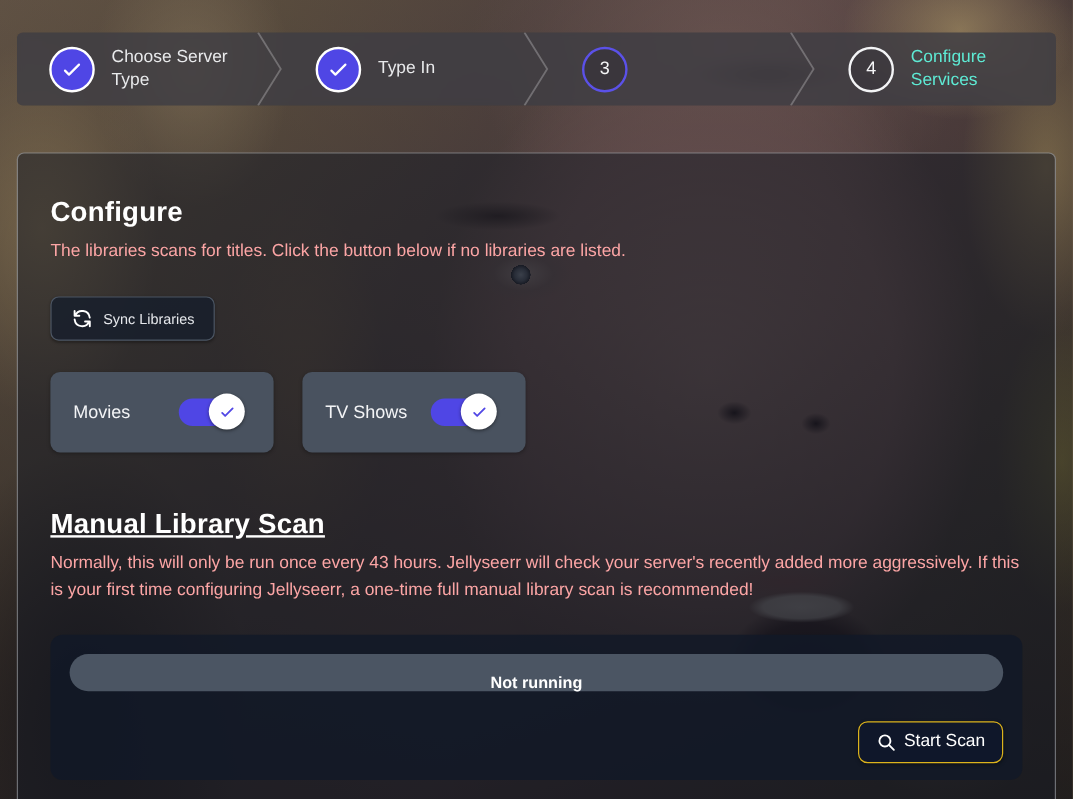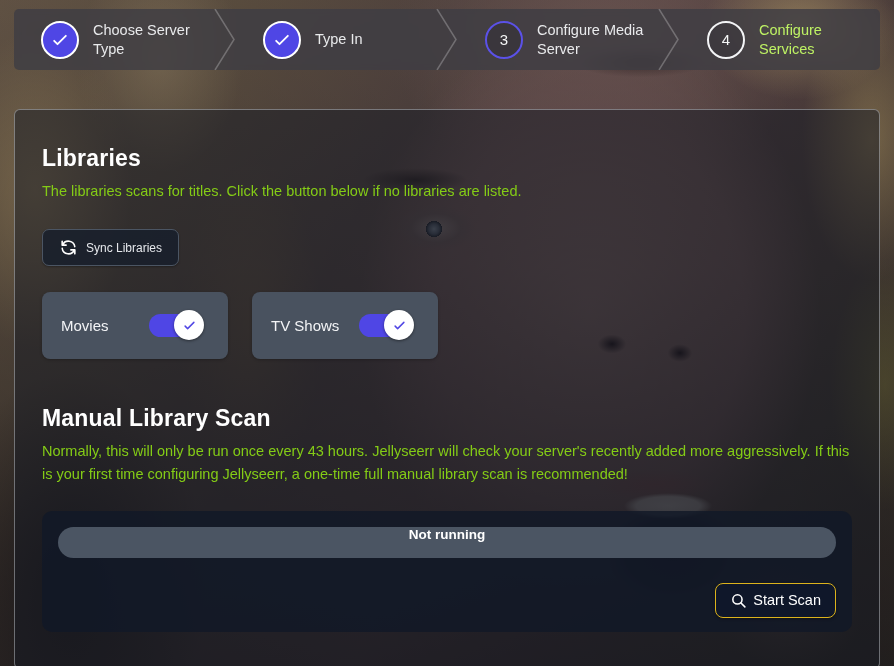--- a/index.html
+++ b/index.html
@@ -39,53 +39,53 @@
   }
   .overlay {
     position: absolute; inset: 0; z-index: 1;
     background: linear-gradient(180deg, rgba(16,14,24,0.32) 0%, rgba(13,12,20,0.42) 40%, rgba(10,10,17,0.68) 100%);
   }
 
   .page { position: absolute; inset: 0; z-index: 2; padding: 0 14px; }
 
   
   .stepper {
-    margin-top: 9px; height: 61px;
+    margin-top: 27px; height: 61px;
     background: rgba(62,61,67,0.82);
     border-radius: 5px;
     display: flex; align-items: stretch;
     backdrop-filter: blur(3px);
     justify-content: flex-end;
   }
   .step { flex: 1 1 0; display: flex; align-items: center; gap: 14px; padding-left: 27px; min-width: 0; }
   .step-circle {
     width: 38px; height: 38px; border-radius: 50%; flex-shrink: 0;
     display: flex; align-items: center; justify-content: center;
   }
   .step-circle.complete { background: #4f46e5; border: 2px solid #ffffff; }
   .step-circle.current  { background: rgba(10,10,20,0.15); border: 2px solid #5b51e8; }
   .step-circle.upcoming { background: rgba(10,10,20,0.10); border: 2px solid #f3f4f6; }
   .step-circle svg { width: 20px; height: 20px; }
   .step-num { color: #f5f6f7; font-size: 15px; }
   .step-label { font-size: 14.5px; line-height: 19px; color: #e9eaec; font-weight: 400; }
-  .step-label.dim { color: #bef264; }
+  .step-label.dim { color: #5eead4; }
   .w110 { max-width: 104px; } .w125 { max-width: 125px; } .w90 { max-width: 88px; }
   .sep { flex: 0 0 auto; align-self: stretch; }
   .sep svg { display: block; height: 61px; width: 22px; }
 
   
   .panel {
     margin-top: 39px; height: 560px;
     background: rgba(22,25,35,0.5);
     border: 1px solid rgba(209,213,219,0.45);
     border-radius: 6px;
     padding: 35px 27px 0 27px;
   }
   h2.section-title { color: #ffffff; font-size: 23px; font-weight: 700; letter-spacing: 0.2px; }
-  p.section-desc { margin-top: 8px; color: #84cc16; font-size: 14.5px; line-height: 1.6; }
+  p.section-desc { margin-top: 8px; color: #fca5a5; font-size: 14.5px; line-height: 1.6; }
 
   .sync-btn {
     margin-top: 26px;
     display: inline-flex; align-items: center; gap: 8px;
     background: rgba(23,30,44,0.85);
     border: 1px solid #4b5563; border-radius: 7px;
     padding: 8px 16px; cursor: pointer;
     color: #e5e7eb; font-size: 12px; font-family: inherit;
     box-shadow: 0 1px 2px rgba(0,0,0,0.3);
   }
@@ -102,32 +102,32 @@
   .lib-card .lib-label { color: #f3f4f6; font-size: 15px; }
   .toggle { position: relative; width: 47px; height: 23px; border-radius: 12px; background: #4f46e5; cursor: pointer; flex-shrink: 0; margin-right: 8px; }
   .toggle .knob {
     position: absolute; top: -4px; right: -8px;
     width: 30px; height: 30px; border-radius: 50%;
     background: #ffffff; box-shadow: 0 1px 3px rgba(0,0,0,0.45);
     display: flex; align-items: center; justify-content: center;
   }
   .toggle .knob svg { width: 15px; height: 15px; }
 
-  .manual-title { margin-top: 46px; }
+  .manual-title { margin-top: 46px; text-decoration: underline; }
 
   .scan-box {
     margin-top: 24px;
     background: rgba(17,24,39,0.82);
     border-radius: 10px;
     padding: 16px 16px 13px 16px;
     height: 121px;
   }
   .progress-pill {
     height: 31px; border-radius: 16px; background: #4b5563;
-    display: flex; align-items: flex-start; justify-content: center;
+    display: flex; align-items: flex-end; justify-content: center;
     color: #ffffff; font-size: 13.5px; font-weight: 600;
   }
   .scan-actions { display: flex; justify-content: flex-end; margin-top: 25px; }
   .start-scan {
     display: inline-flex; align-items: center; gap: 6px;
     background: #0f172a; border: 1px solid #dcb31c; border-radius: 8px;
     padding: 8px 14px; cursor: pointer;
     color: #ffffff; font-size: 14.5px; font-family: inherit;
     box-shadow: 0 1px 3px rgba(0,0,0,0.35);
   }
@@ -170,40 +170,39 @@
     <span class="sep">
       <svg viewBox="0 0 22 61">
         <path d="M1 0 L20 30.5 L1 61" fill="none" stroke="rgba(255,255,255,0.25)" stroke-width="1.5"></path>
       </svg>
     </span>
 
     <div class="step">
       <span class="step-circle current">
         <span class="step-num">3</span>
       </span>
-      <span class="step-label w125">Configure Media Server</span>
     </div>
 
     <span class="sep">
       <svg viewBox="0 0 22 61">
         <path d="M1 0 L20 30.5 L1 61" fill="none" stroke="rgba(255,255,255,0.25)" stroke-width="1.5"></path>
       </svg>
     </span>
 
     <div class="step">
       <span class="step-circle upcoming">
         <span class="step-num">4</span>
       </span>
       <span class="step-label dim w90">Configure Services</span>
     </div>
   </nav>
 
   <main class="panel">
 
-    <h2 class="section-title">Libraries</h2>
+    <h2 class="section-title">Configure</h2>
     <p class="section-desc">The libraries scans for titles. Click the button below if no libraries are listed.</p>
 
     <button class="sync-btn">
       <svg viewBox="0 0 24 24">
         <path d="M4 4v5h.582m15.356 2A8.001 8.001 0 004.582 9m0 0H9m11 11v-5h-.581m0 0a8.003 8.003 0 01-15.357-2m15.357 2H15" fill="none" stroke="#ffffff" stroke-width="2" stroke-linecap="round" stroke-linejoin="round"></path>
       </svg>
       <span>Sync Libraries</span>
     </button>
 
     <div class="cards">

